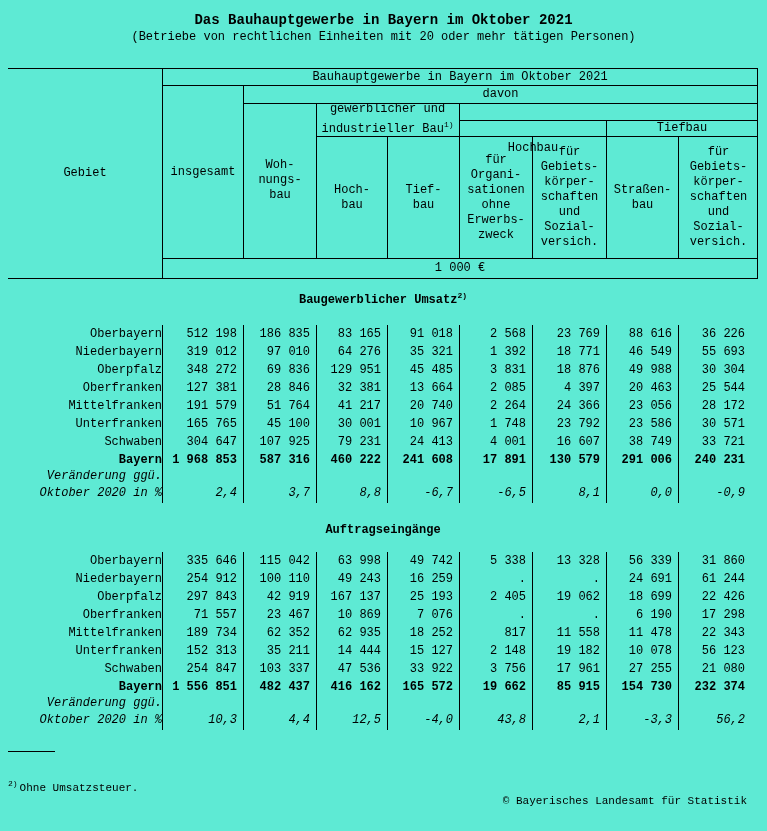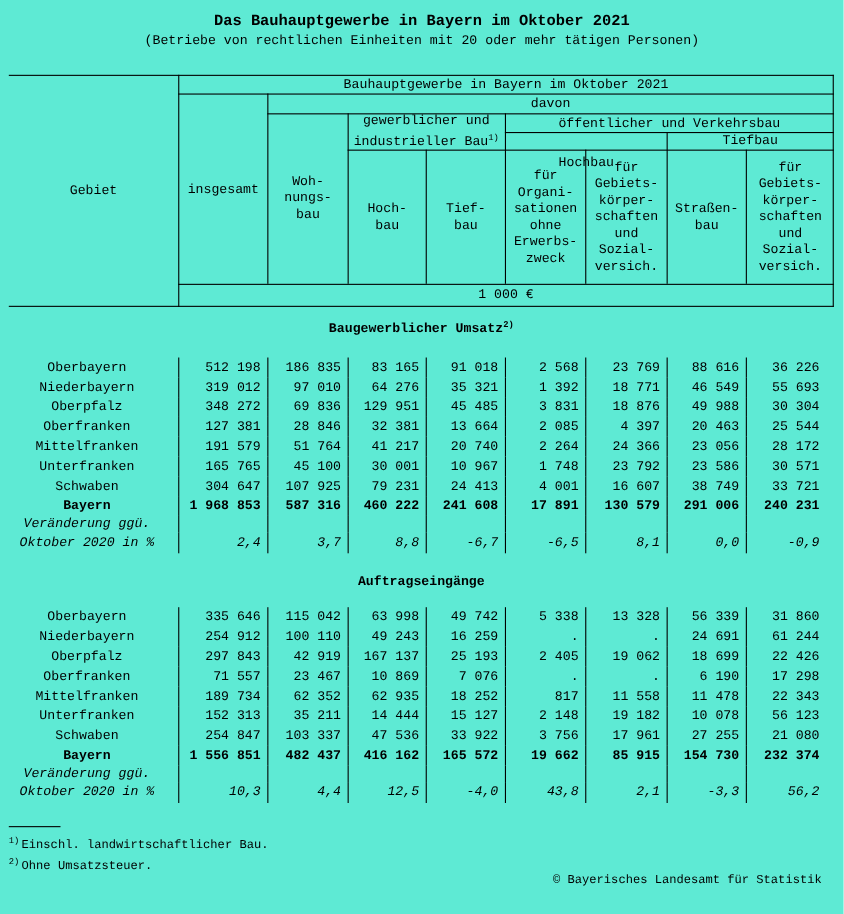--- a/index.html
+++ b/index.html
@@ -32,21 +32,21 @@
     position: absolute; left: 8px; width: 750px; text-align: center;
     font-size: 12px; font-weight: bold; line-height: 14px;
   }
   .rows-block { position: absolute; left: 8px; width: 750px; }
   .drow {
     display: grid;
     grid-template-columns: 155px 81px 73px 71px 72px 73px 74px 72px 79px;
     height: 18px; font-size: 12px; line-height: 18px;
   }
   .drow .c { box-sizing: border-box; border-right: 1px solid #000; text-align: right; padding-right: 6px; overflow: hidden; }
-  .drow .c:first-child { text-align: center; padding-right: 12px; }
+  .drow .c:first-child { text-align: right; padding-right: 0; }
   .drow .c:last-child { border-right: none; padding-right: 13px; }
   .drow.bold { font-weight: bold; }
   .drow.change-a { height: 15px; line-height: 15px; font-style: italic; }
   .drow.change-b { height: 19px; line-height: 14px; font-style: italic; }
   .drow.change-b .c { padding-top: 2px; }
   .footrule { position: absolute; left: 8px; top: 751px; width: 47px; height: 1px; background: #000; }
   .footnote { position: absolute; left: 8px; font-size: 11px; line-height: 13px; }
   .footnote sup { margin-right: 2px; }
   .copyright { position: absolute; right: 20px; top: 795px; font-size: 11px; line-height: 13px; }
 </style>
@@ -77,21 +77,20 @@
   <div class="vline" style="left:757px; top:68px; height:211px;"></div>
 
   <div class="hcell" style="left:163px; top:69px; width:594px; height:16px;">Bauhauptgewerbe in Bayern im Oktober 2021</div>
   <div class="hcell" style="left:244px; top:86px; width:513px; height:17px;">davon</div>
 
   <div class="hcell" style="left:317px; top:104px; width:141px; height:31px;">
     <span><span>gewerblicher und</span><br>
     <span>industrieller Bau</span><sup>1)</sup></span>
   </div>
 
-  <div class="hcell" style="left:460px; top:104px; width:297px; height:16px;">öffentlicher und Verkehrsbau</div>
   <div class="hcell" style="left:460px; top:121px; width:146px; height:15px;margin-top:20px;">Hochbau</div>
   <div class="hcell" style="left:607px; top:121px; width:150px; height:15px;">Tiefbau</div>
 
   <div class="hcell" style="left:163px; top:86px; width:80px; height:172px;">insgesamt</div>
   <div class="hcell" style="left:8px; top:69px; width:154px; height:209px;">Gebiet</div>
   <div class="hcell pre" style="left:244px; top:103px; width:72px; height:155px;">Woh-
 nungs-
 bau</div>
   <div class="hcell pre" style="left:317px; top:137px; width:70px; height:121px;">Hoch-
 bau</div>
@@ -346,22 +345,19 @@
         <div class="c">12,5</div>
         <div class="c">-4,0</div>
         <div class="c">43,8</div>
         <div class="c">2,1</div>
         <div class="c">-3,3</div>
         <div class="c">56,2</div>
       </div>
     </div>
 
   <div class="footrule"></div>
-  <div class="footnote" style="top:758px;">
-    <sup>1)</sup><span>Einschl. landwirtschaftlicher Bau.</span>
-  </div>
   <div class="footnote" style="top:777px;">
     <sup>2)</sup><span>Ohne Umsatzsteuer.</span>
   </div>
 
   <div class="copyright">© Bayerisches Landesamt für Statistik</div>
 
 </div>
 
 </body></html>

